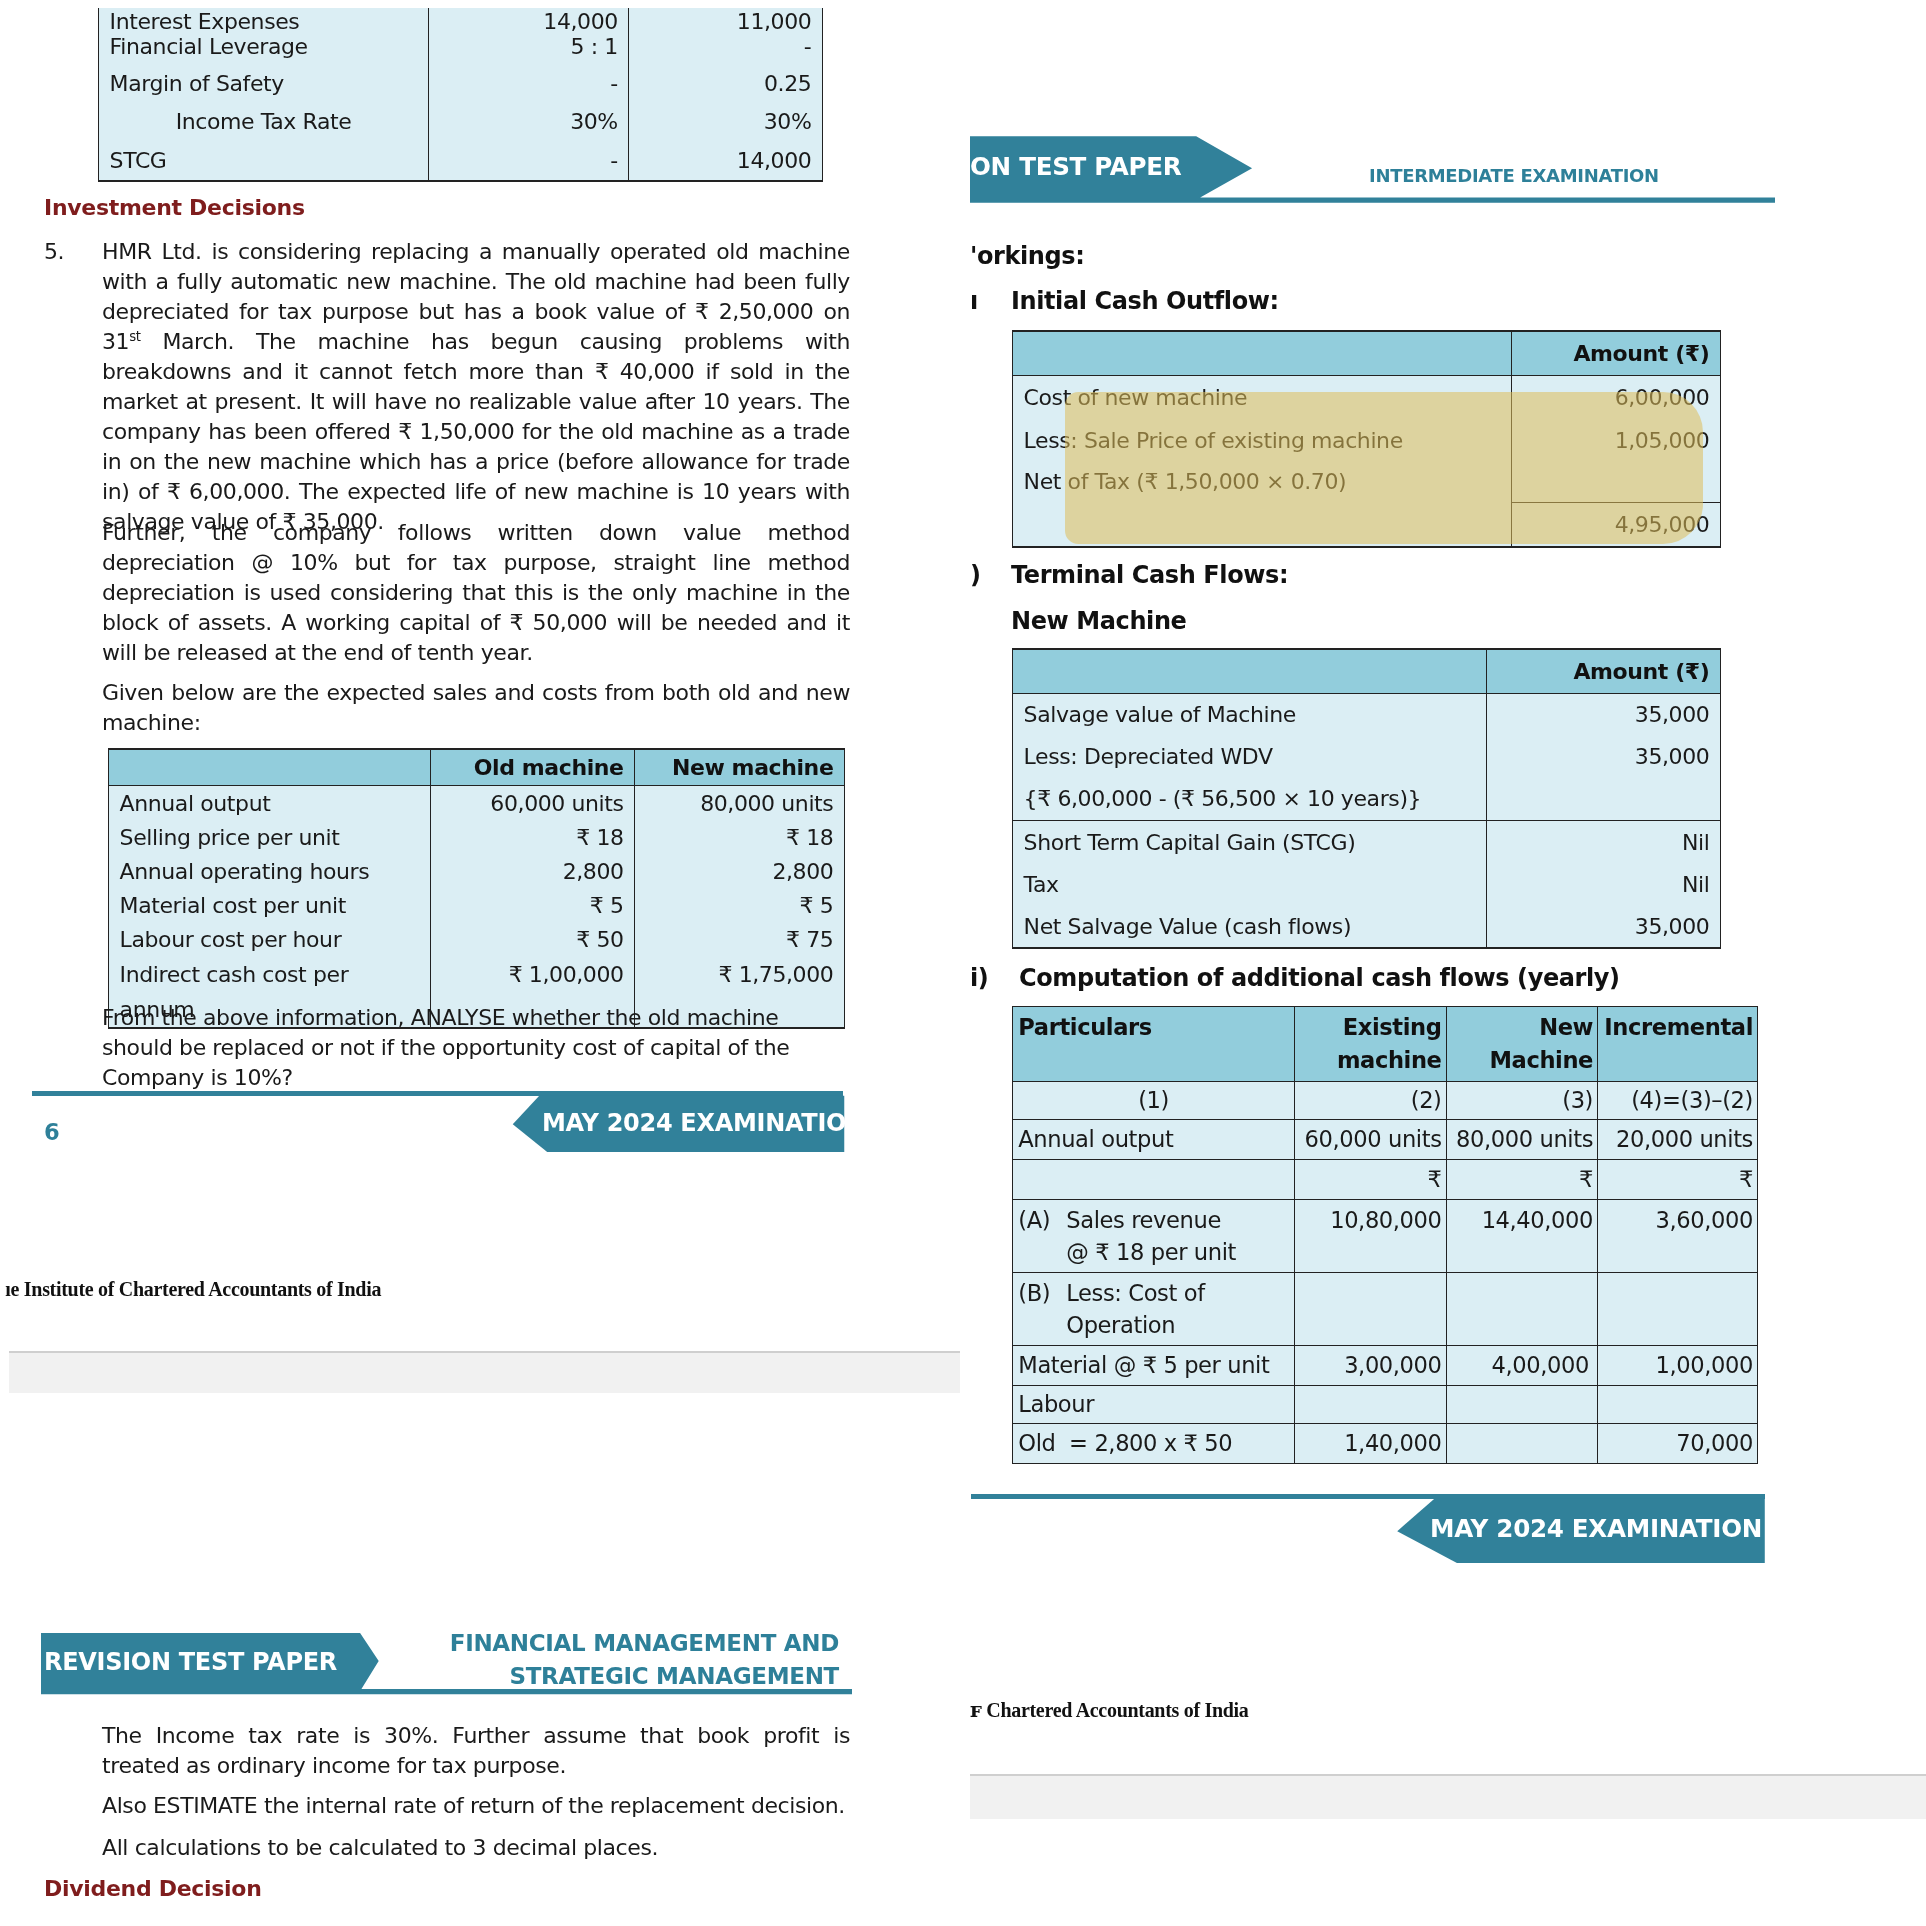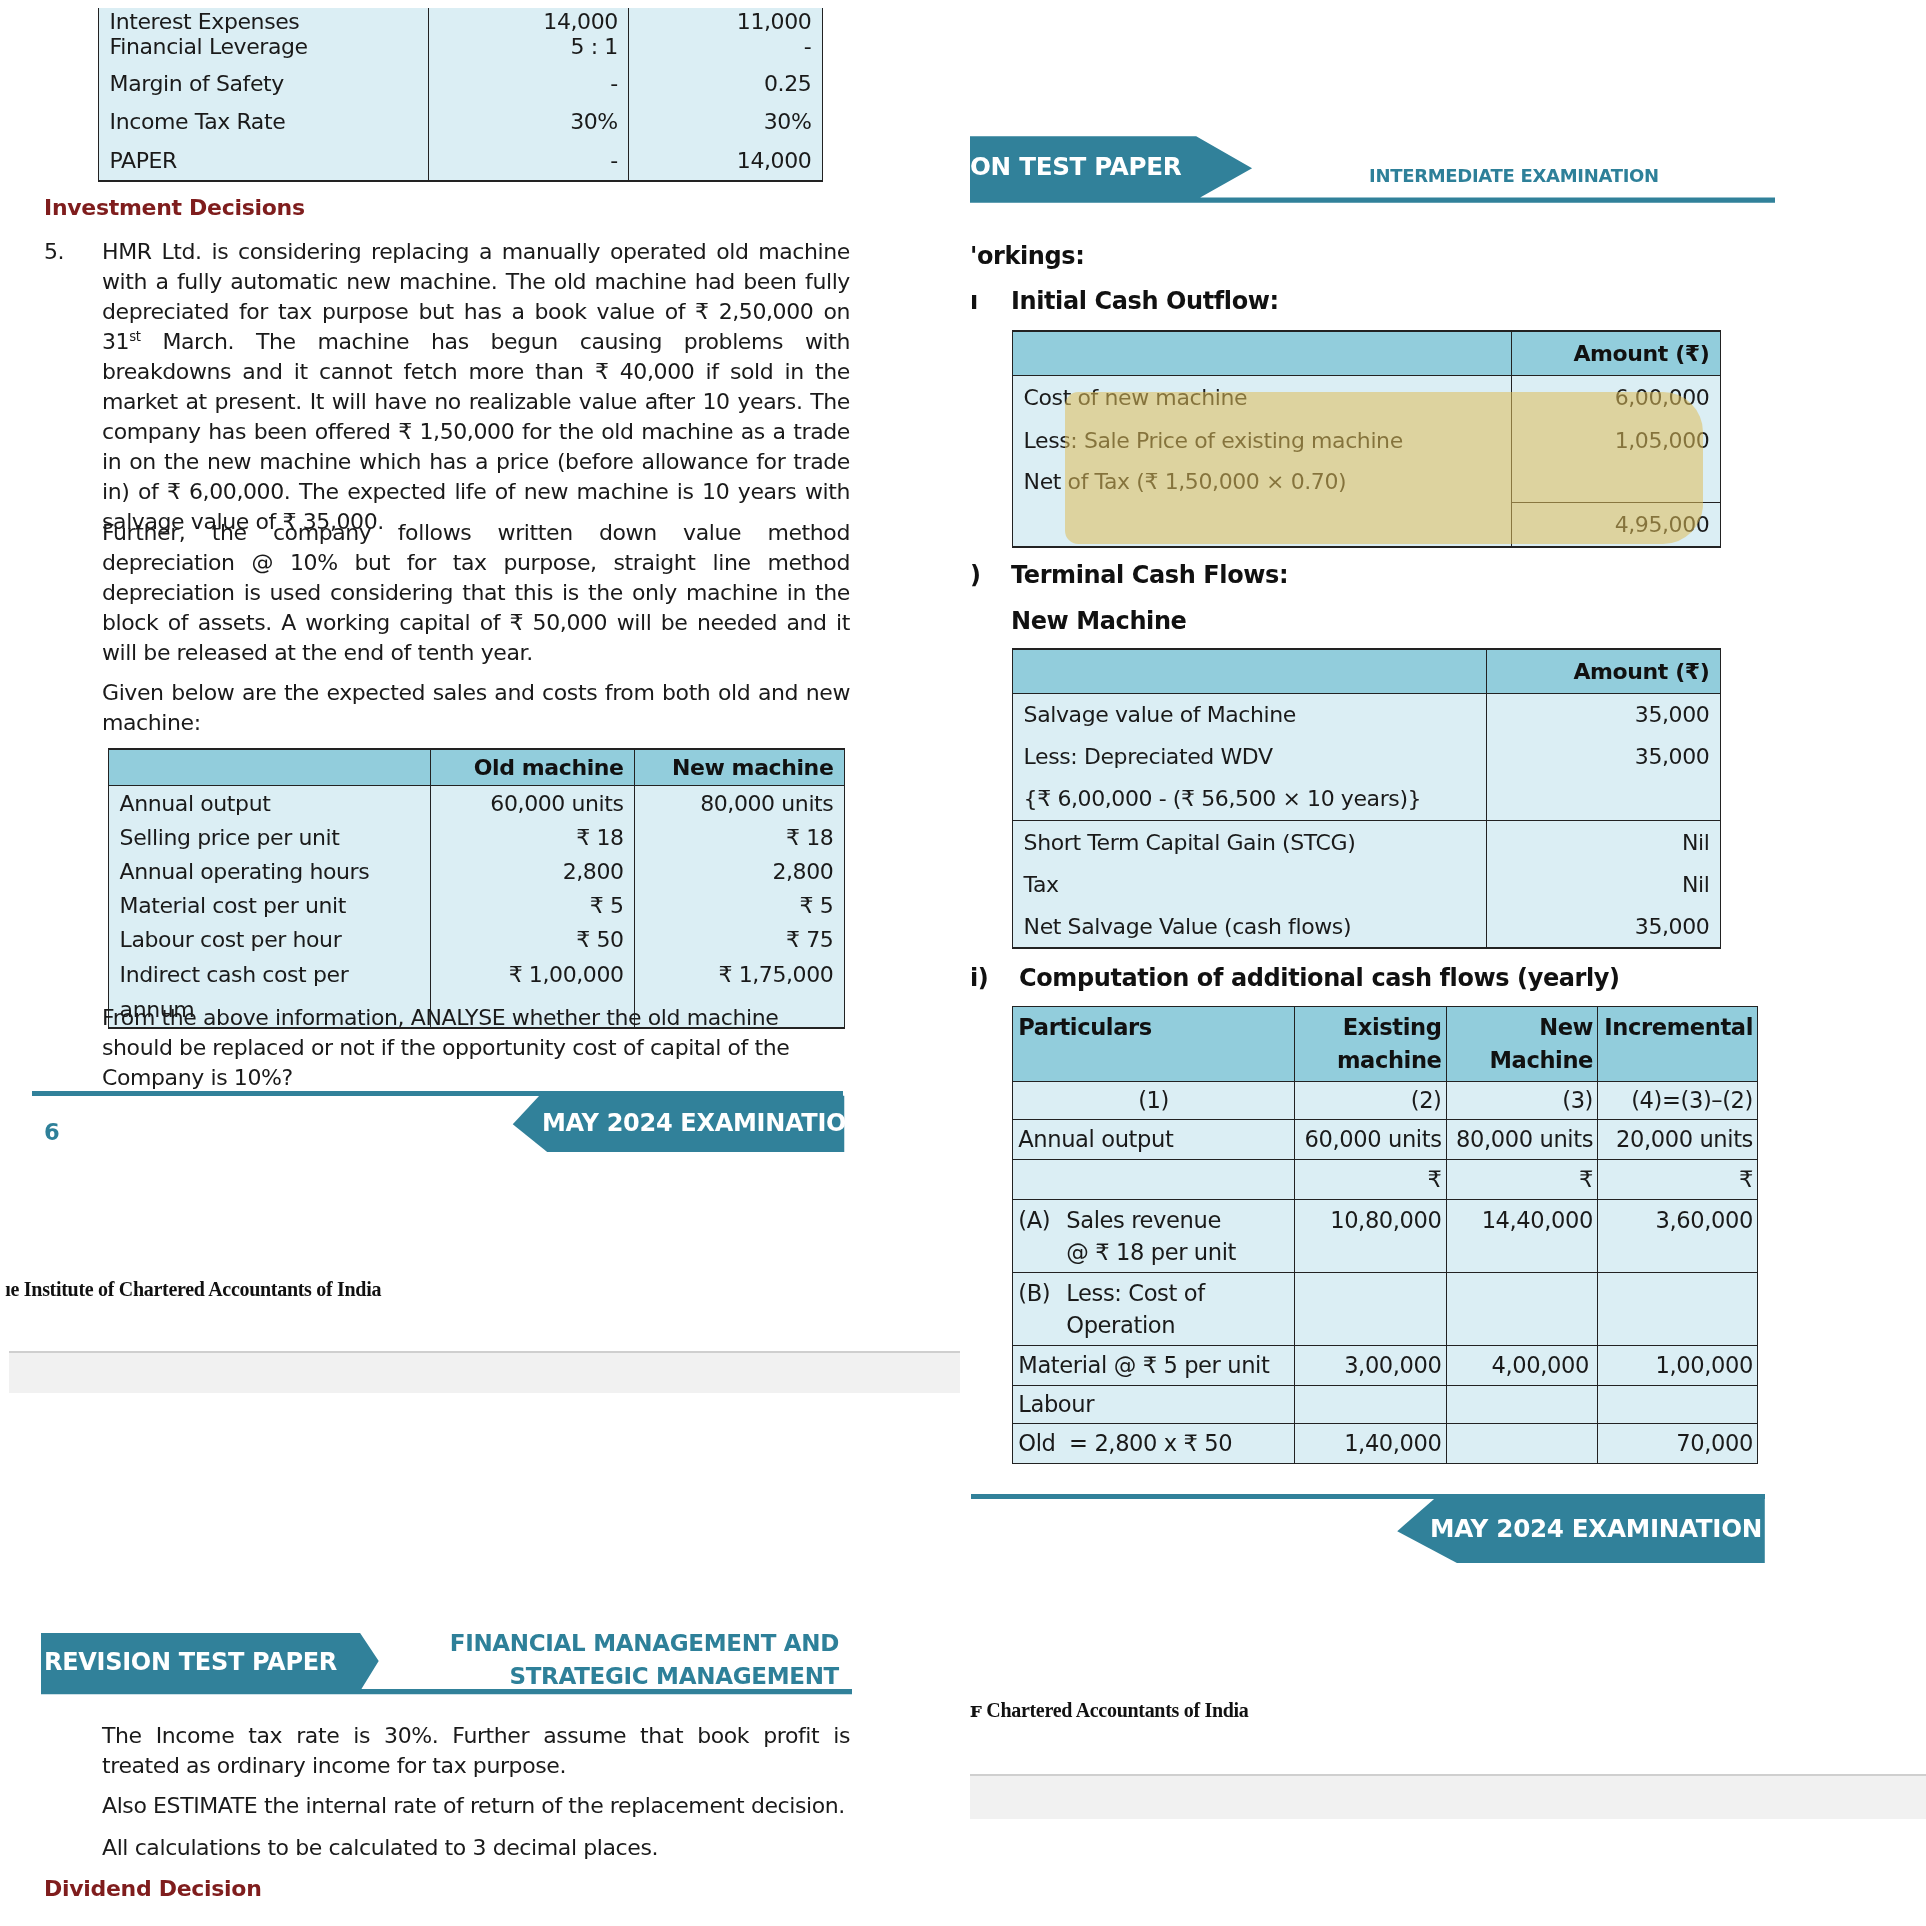--- a/index.html
+++ b/index.html
@@ -51,26 +51,26 @@
     <td class="bl br" style="line-height:37px;">Financial Leverage</td>
     <td class="br r" style="line-height:37px;">5 : 1</td>
     <td class="br r" style="line-height:37px;">-</td>
   </tr>
   <tr style="height:38px;">
     <td class="bl br" style="line-height:38px;">Margin of Safety</td>
     <td class="br r" style="line-height:38px;">-</td>
     <td class="br r" style="line-height:38px;">0.25</td>
   </tr>
   <tr style="height:38px;">
-    <td class="bl br" style="line-height:38px;">Income Tax Rate</td>
+    <td class="bl br" style="line-height:38px;text-align:center;">Income Tax Rate</td>
     <td class="br r" style="line-height:38px;">30%</td>
     <td class="br r" style="line-height:38px;">30%</td>
   </tr>
   <tr style="height:39px;">
-    <td class="bl br bb" style="line-height:39px;">PAPER</td>
+    <td class="bl br bb" style="line-height:39px;">STCG</td>
     <td class="br r bb" style="line-height:39px;">-</td>
     <td class="br r bb" style="line-height:39px;">14,000</td>
   </tr>
 </tbody>
   </table>
 
 <div class="abs" style="left:0; top:0; width:958px; height:8px; background:#fff;"></div>
 
 <div class="abs sec-head" style="left:44px; top:195px;">Investment Decisions</div>
 

